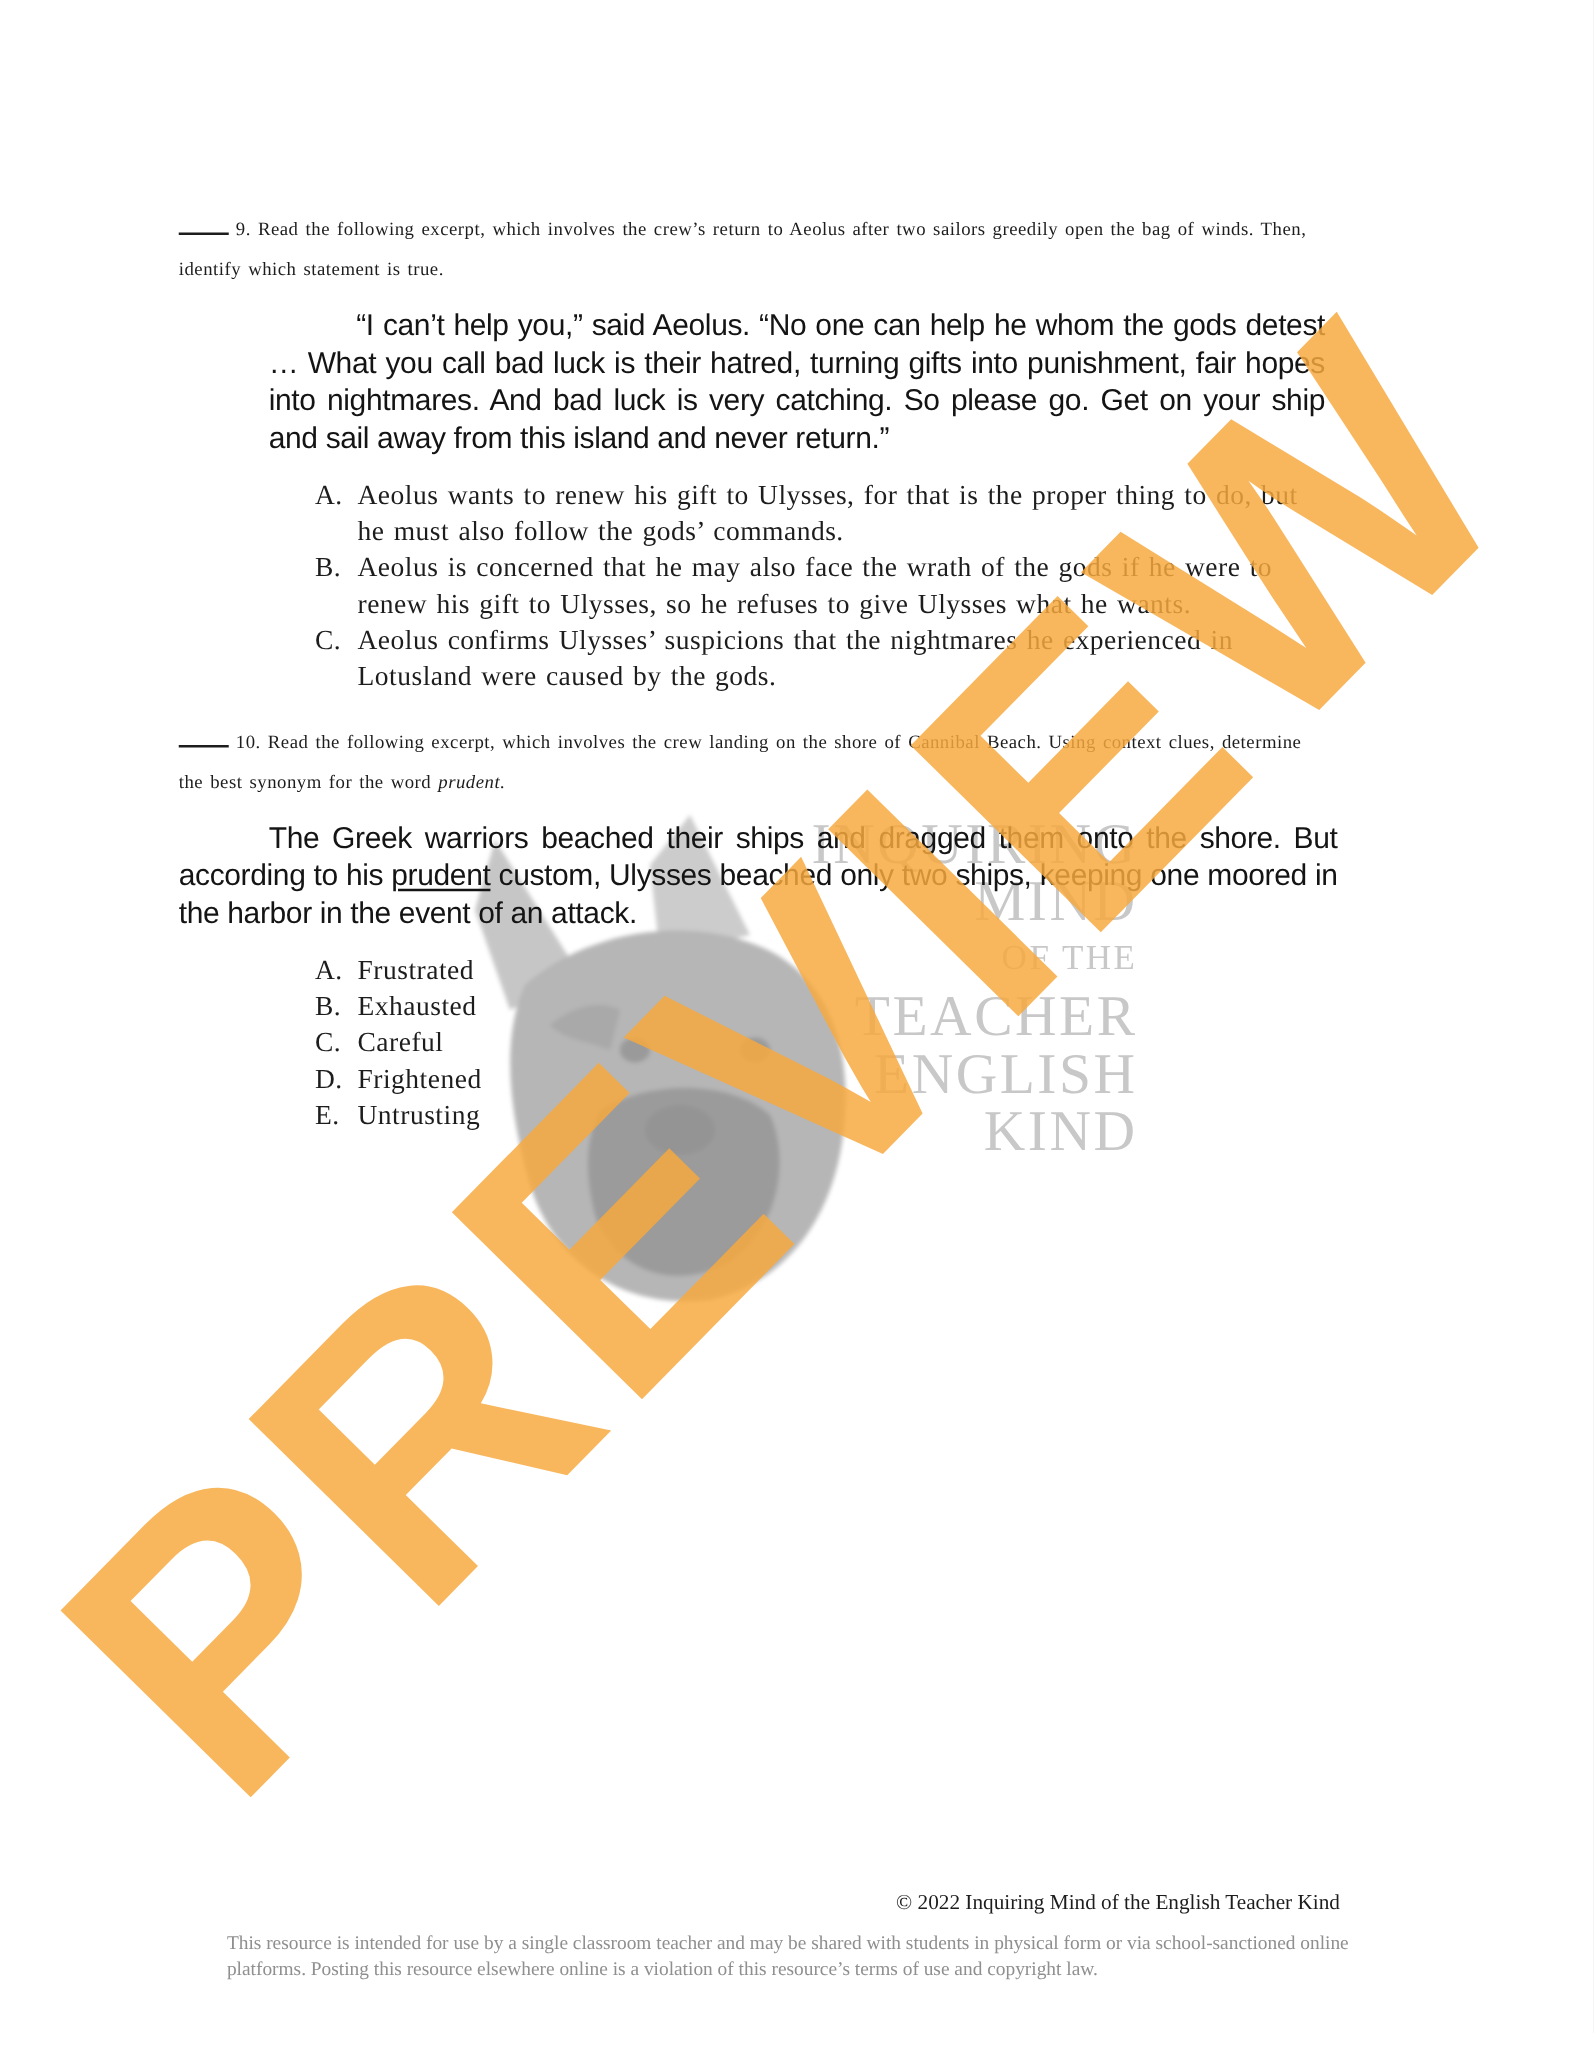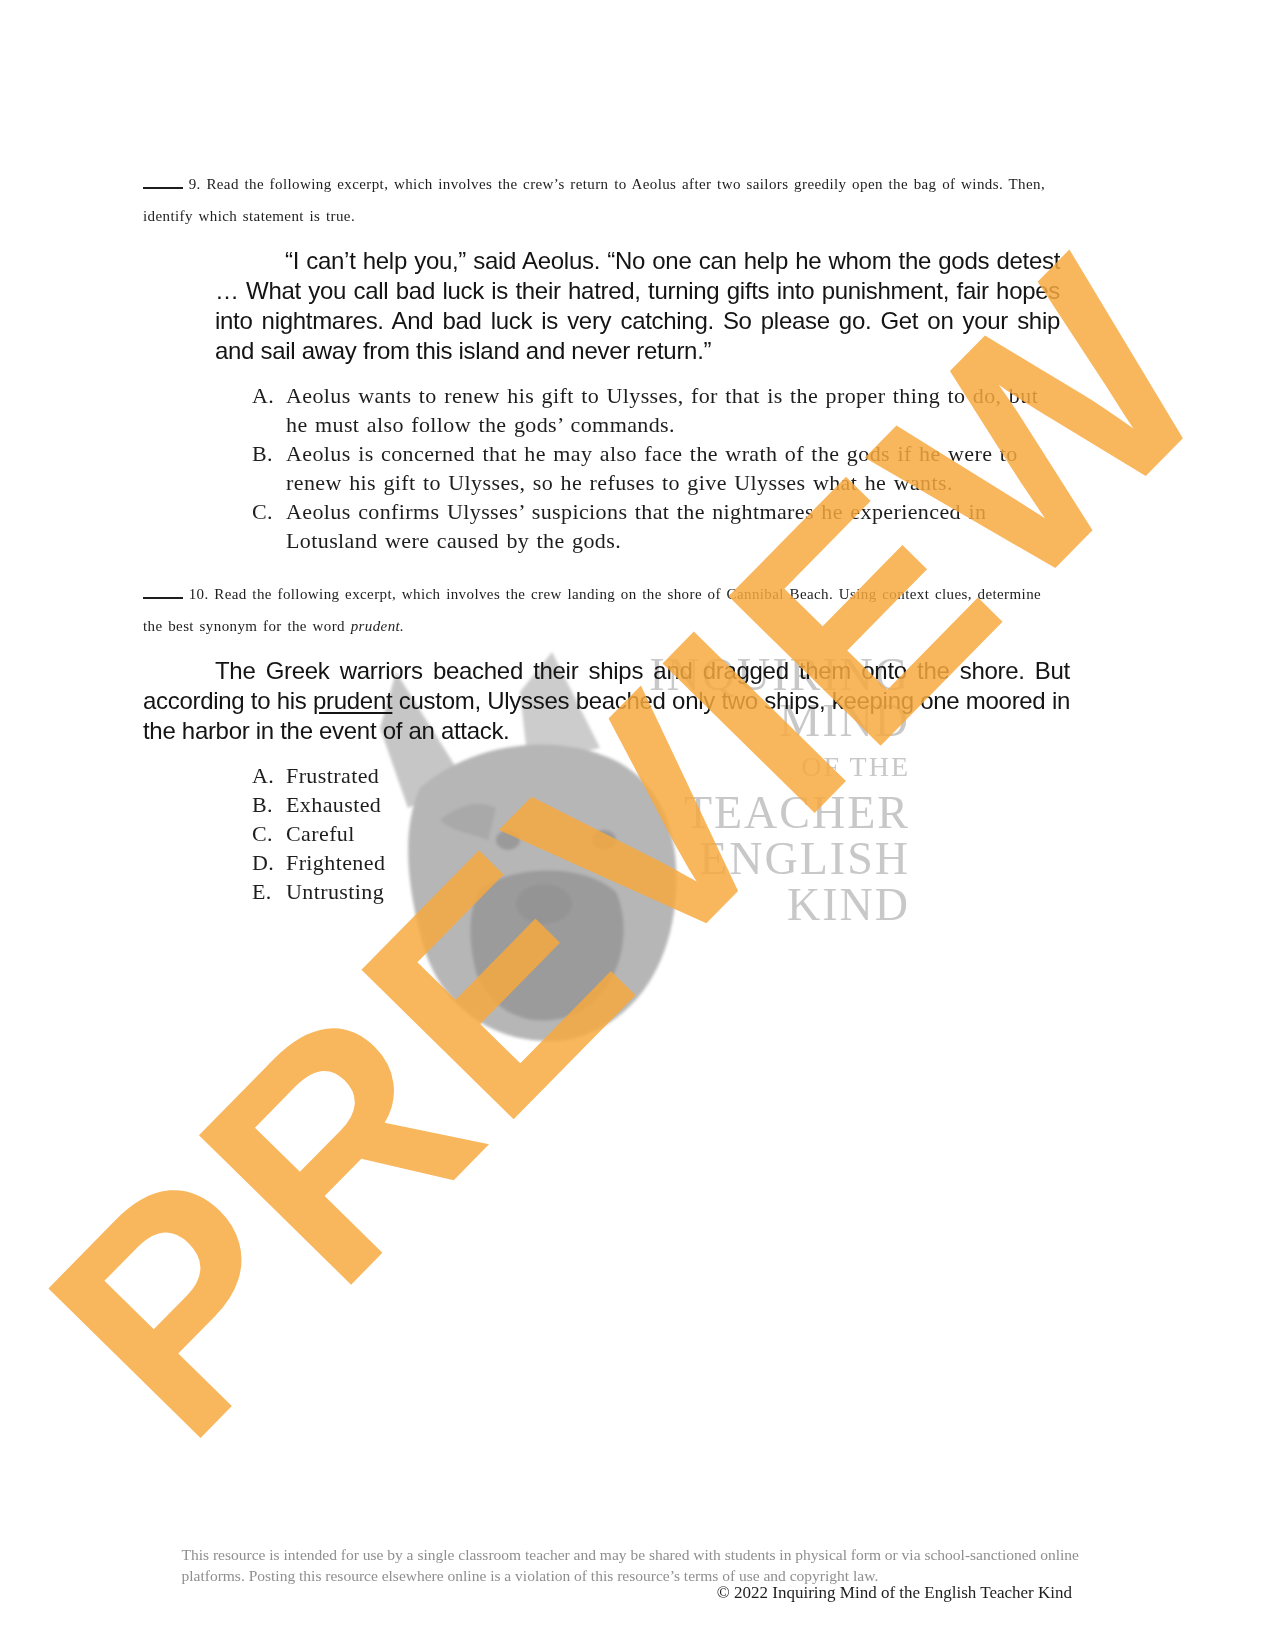--- a/index.html
+++ b/index.html
@@ -48,21 +48,21 @@
   .excerpt.ind10{margin-left:0;width:927px;text-indent:72px;}
   .u{text-decoration:underline;text-decoration-thickness:1.5px;text-underline-offset:3px;}
   .opts{margin:15px 0 0 109px;width:788px;}
   .opt{display:flex;font-size:22px;line-height:29px;letter-spacing:.4px;word-spacing:1.5px;}
   .opt .letter{flex:none;width:34px;}
   .opt .text{flex:1;}
   .q10gap{margin-top:23px;}
   .itw{font-style:italic;}
   
   .footer-copy{
-    position:absolute;right:203px;top:1583px;z-index:3;
+    position:absolute;right:203px;top:1512px;z-index:3;
     font-size:17px;color:#1d1d1d;
     font-family:"Liberation Serif", serif;
   }
   .footer-disc{
     position:absolute;left:0;right:0;top:1544px;z-index:3;
     margin:0 auto;width:912px;
     font-size:15.5px;line-height:21px;color:#8f8f8f;
     font-family:"Liberation Serif", serif;
   }
   

